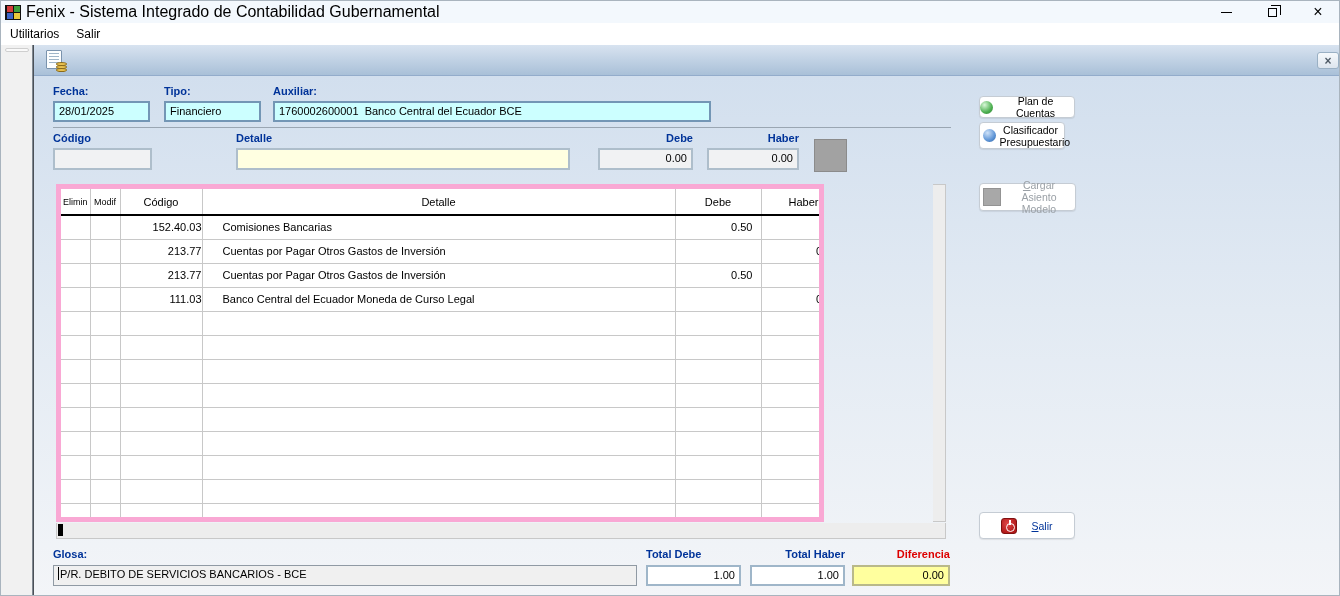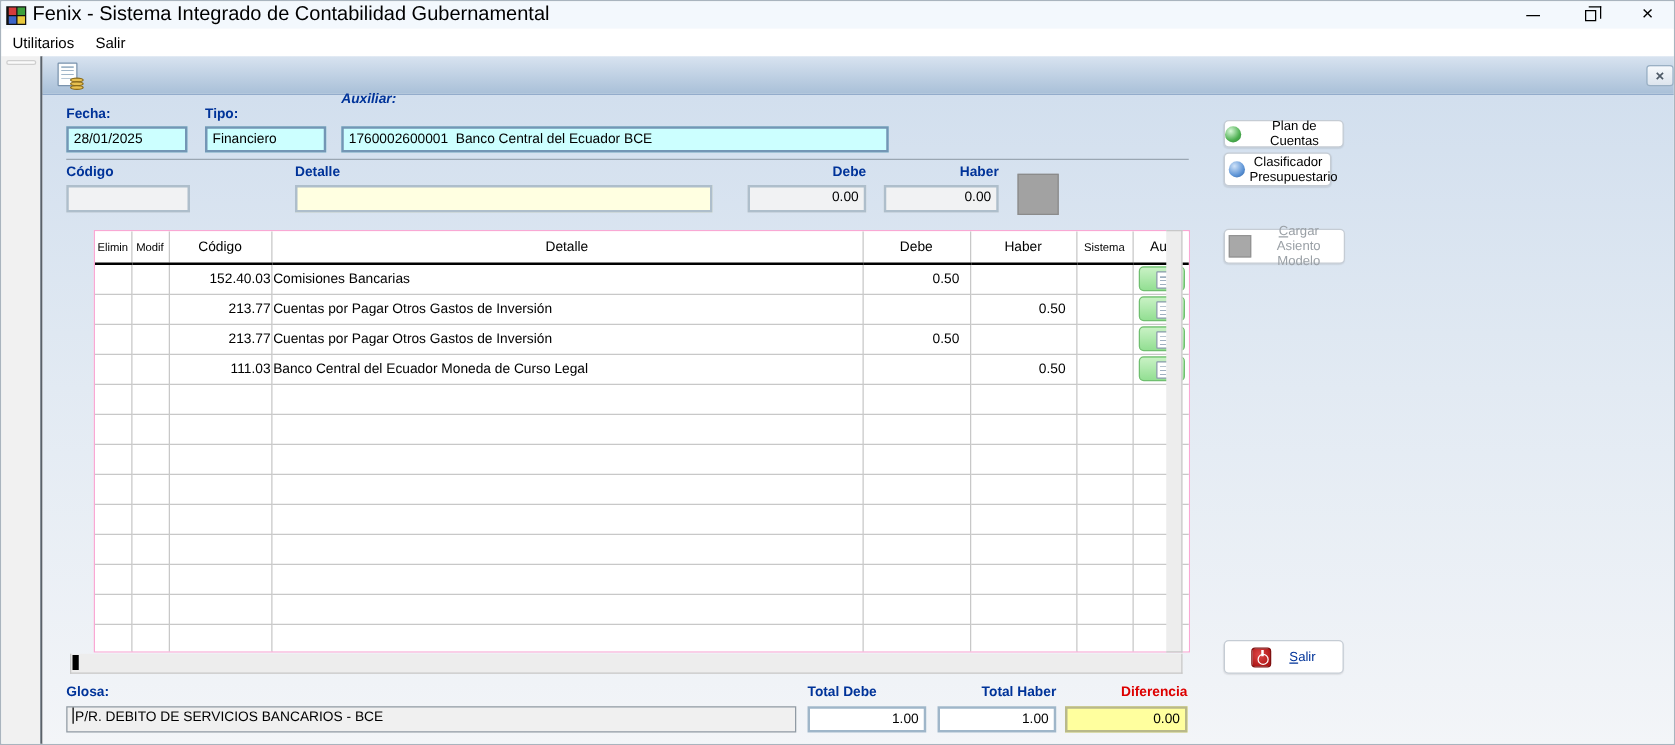--- a/index.html
+++ b/index.html
@@ -79,31 +79,31 @@
   .f-difyellow { background:#ffff9e; border:2px solid #b9b98a; }
   .num { text-align:right; }
   .pre { white-space:pre; }
   .separator { left:52px; top:126px; width:898px; height:1px; background:#9aa6b2; }
   .gray-square-btn { left:813px; top:138px; width:33px; height:33px;
     background:#a2a2a2; border:1px solid #8b8b8b; }
   .glosa-cursor { display:inline-block; width:1px; height:13px; background:#000;
     vertical-align:-2px; margin-right:1px; }
 
   
-  .grid-wrap { left:55px; top:183px; width:877px; height:338px; background:#fff;
-    border:1px solid #f9a8d4; overflow:hidden;margin-left:19px; }
+  .grid-wrap { left:55px; top:183px; width:768px; height:338px; background:#fff;
+    border:5px solid #f9a8d4; overflow:hidden; }
   table.grid { border-collapse:collapse; table-layout:fixed; width:877px; }
   .grid th { font-weight:normal; font-size:11px; height:26px; background:#fff;
     border-right:1px solid #c8c8c8; border-bottom:2px solid #000; text-align:center; }
   .grid th.small { font-size:9px; }
   .grid td { height:24px; border-right:1px solid #c8c8c8;
     border-bottom:1px solid #c8c8c8; font-size:11px; overflow:hidden;
     white-space:nowrap; background:#fff; }
   .grid td.c-codigo { padding-left:6px;text-align:right; }
-  .grid td.c-detalle { padding-left:1px; }
+  .grid td.c-detalle { padding-left:20px; }
   .grid td.c-debe, .grid td.c-haber { text-align:right; padding-right:8px; }
   .grid td.c-aux { text-align:center; padding:0; }
   .aux-btn { display:inline-block; width:37px; height:20px;
     background:linear-gradient(to bottom,#c9f2c5,#93df93);
     border:1px solid #6fbf6f; border-radius:4px; position:relative;
     vertical-align:middle; }
   .doc-icon { position:absolute; left:13px; top:3px; width:11px; height:14px;
     background:#fff; border:1px solid #8899aa; border-radius:1px; }
   .doc-icon::before { content:""; position:absolute; left:2px; top:3px; right:2px;
     height:8px;
@@ -184,21 +184,21 @@
 </div>
 
 <div class="abs content"></div>
 
 <div class="lbl" style="left:52px; top:84px;">Fecha:</div>
 <div class="field f-cyan" style="left:52px; top:100px; width:97px;">28/01/2025</div>
 
 <div class="lbl" style="left:163px; top:84px;">Tipo:</div>
 <div class="field f-cyan" style="left:163px; top:100px; width:97px;">Financiero</div>
 
-<div class="lbl" style="left:272px; top:72px;font-style:italic;">Auxiliar:</div>
+<div class="lbl" style="left:272px; top:84px;">Auxiliar:</div>
 <div class="field f-cyan pre" style="left:272px; top:100px; width:438px;">1760002600001  Banco Central del Ecuador BCE</div>
 
 <div class="abs separator"></div>
 
 <div class="lbl" style="left:52px; top:131px;">Código</div>
 <div class="field f-gray" style="left:52px; top:147px; width:99px; height:22px;"></div>
 
 <div class="lbl" style="left:235px; top:131px;">Detalle</div>
 <div class="field f-yellow" style="left:235px; top:147px; width:334px; height:22px;"></div>
 

